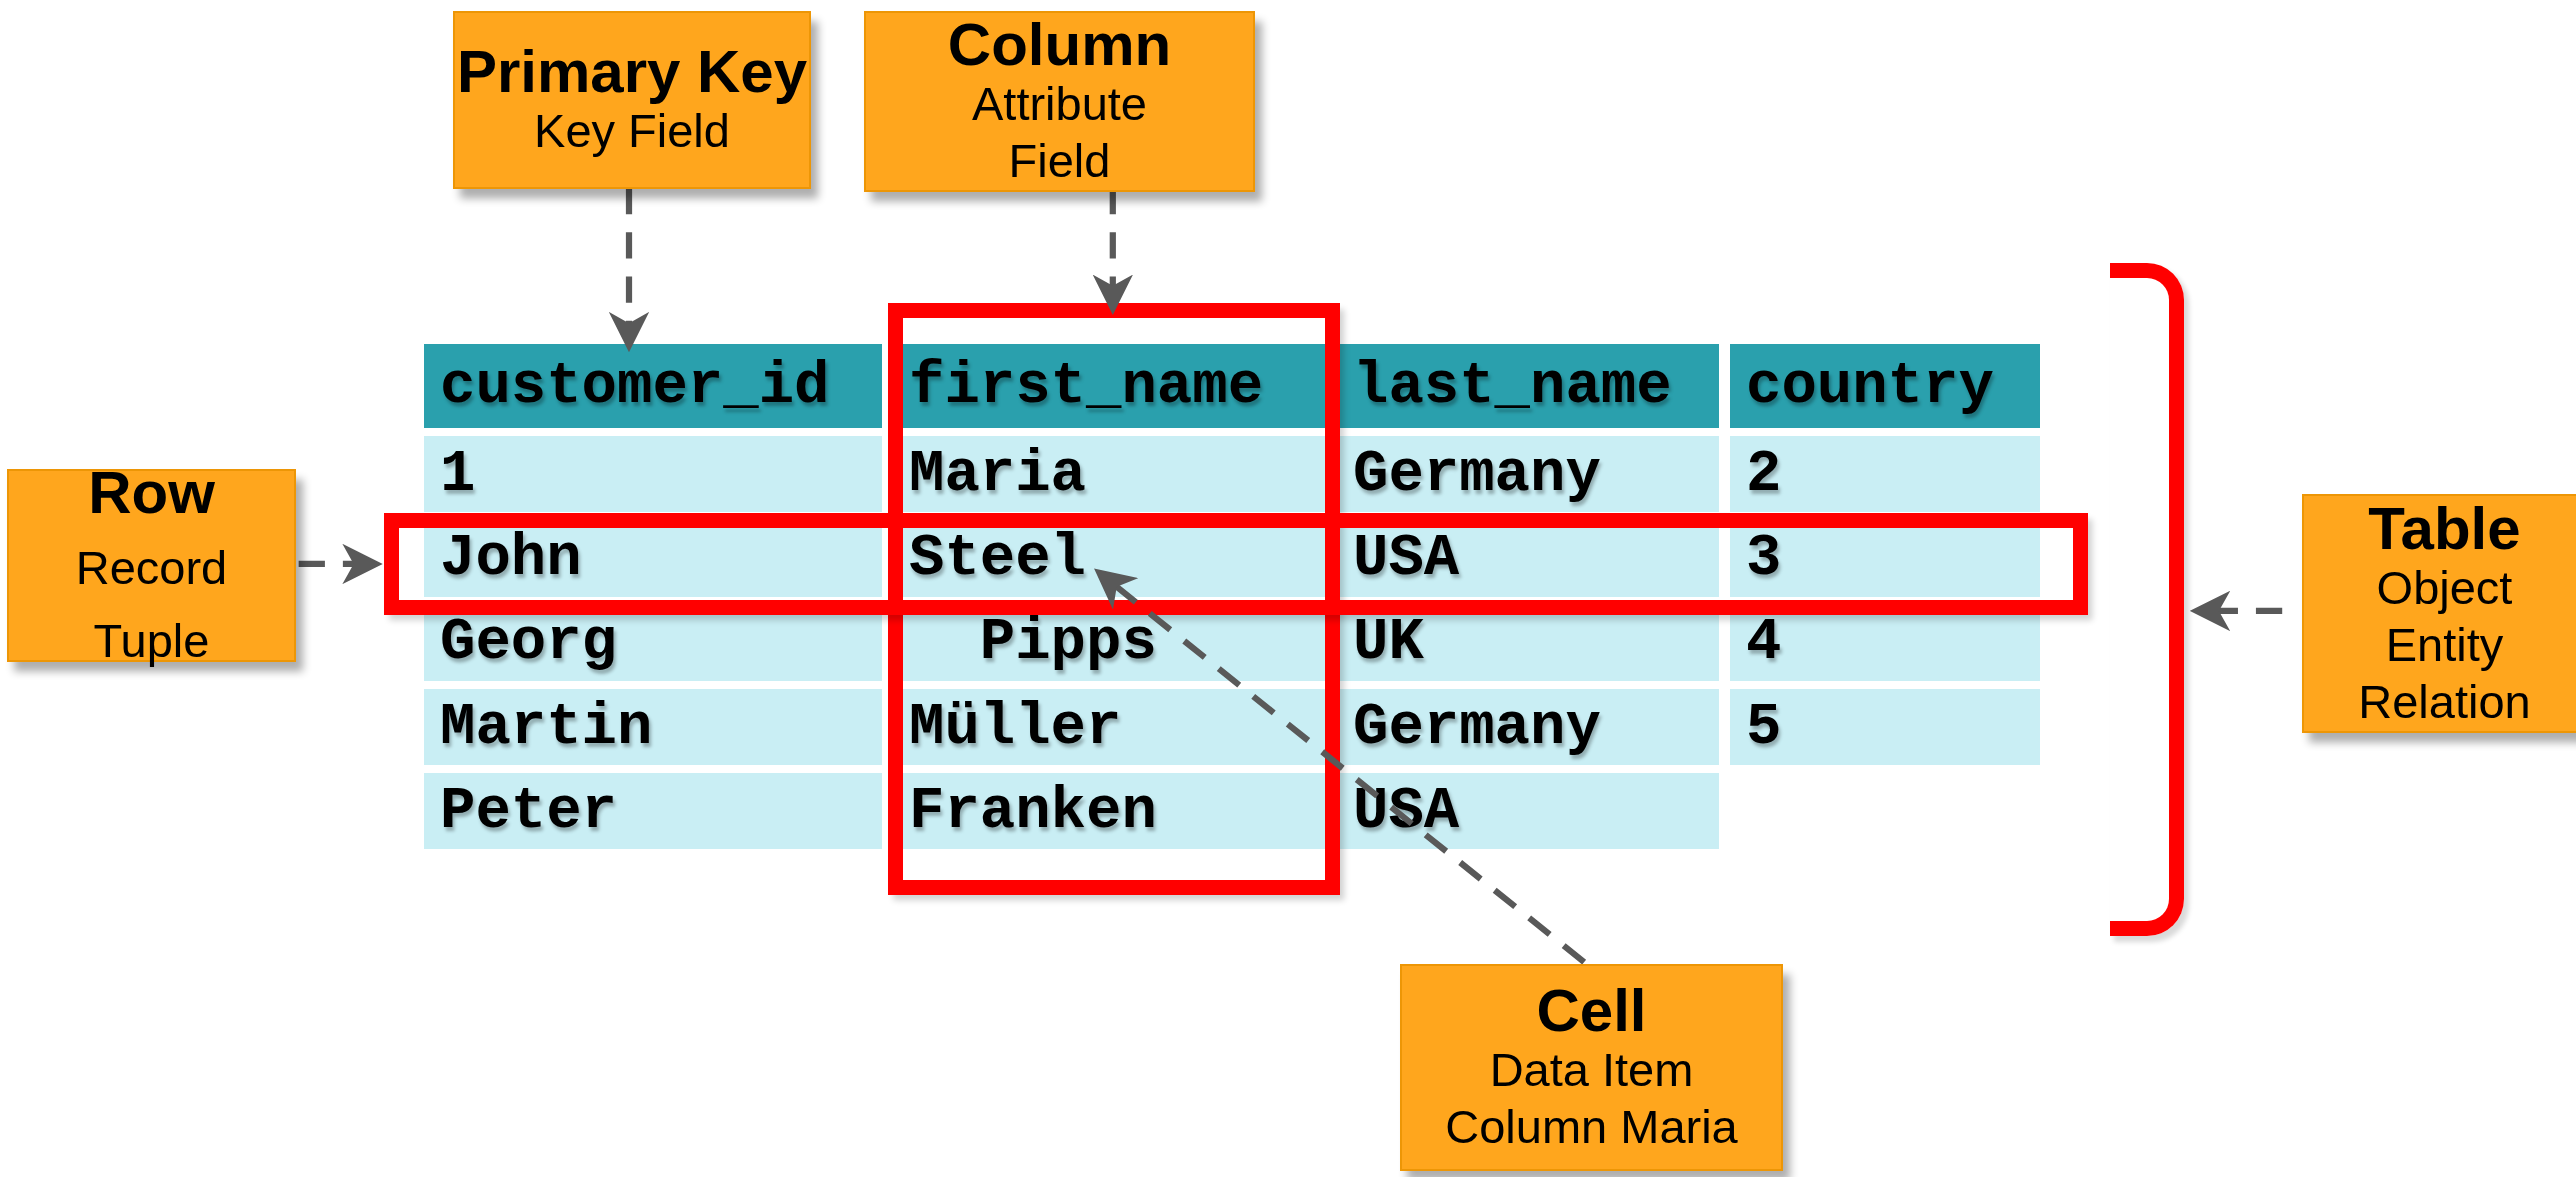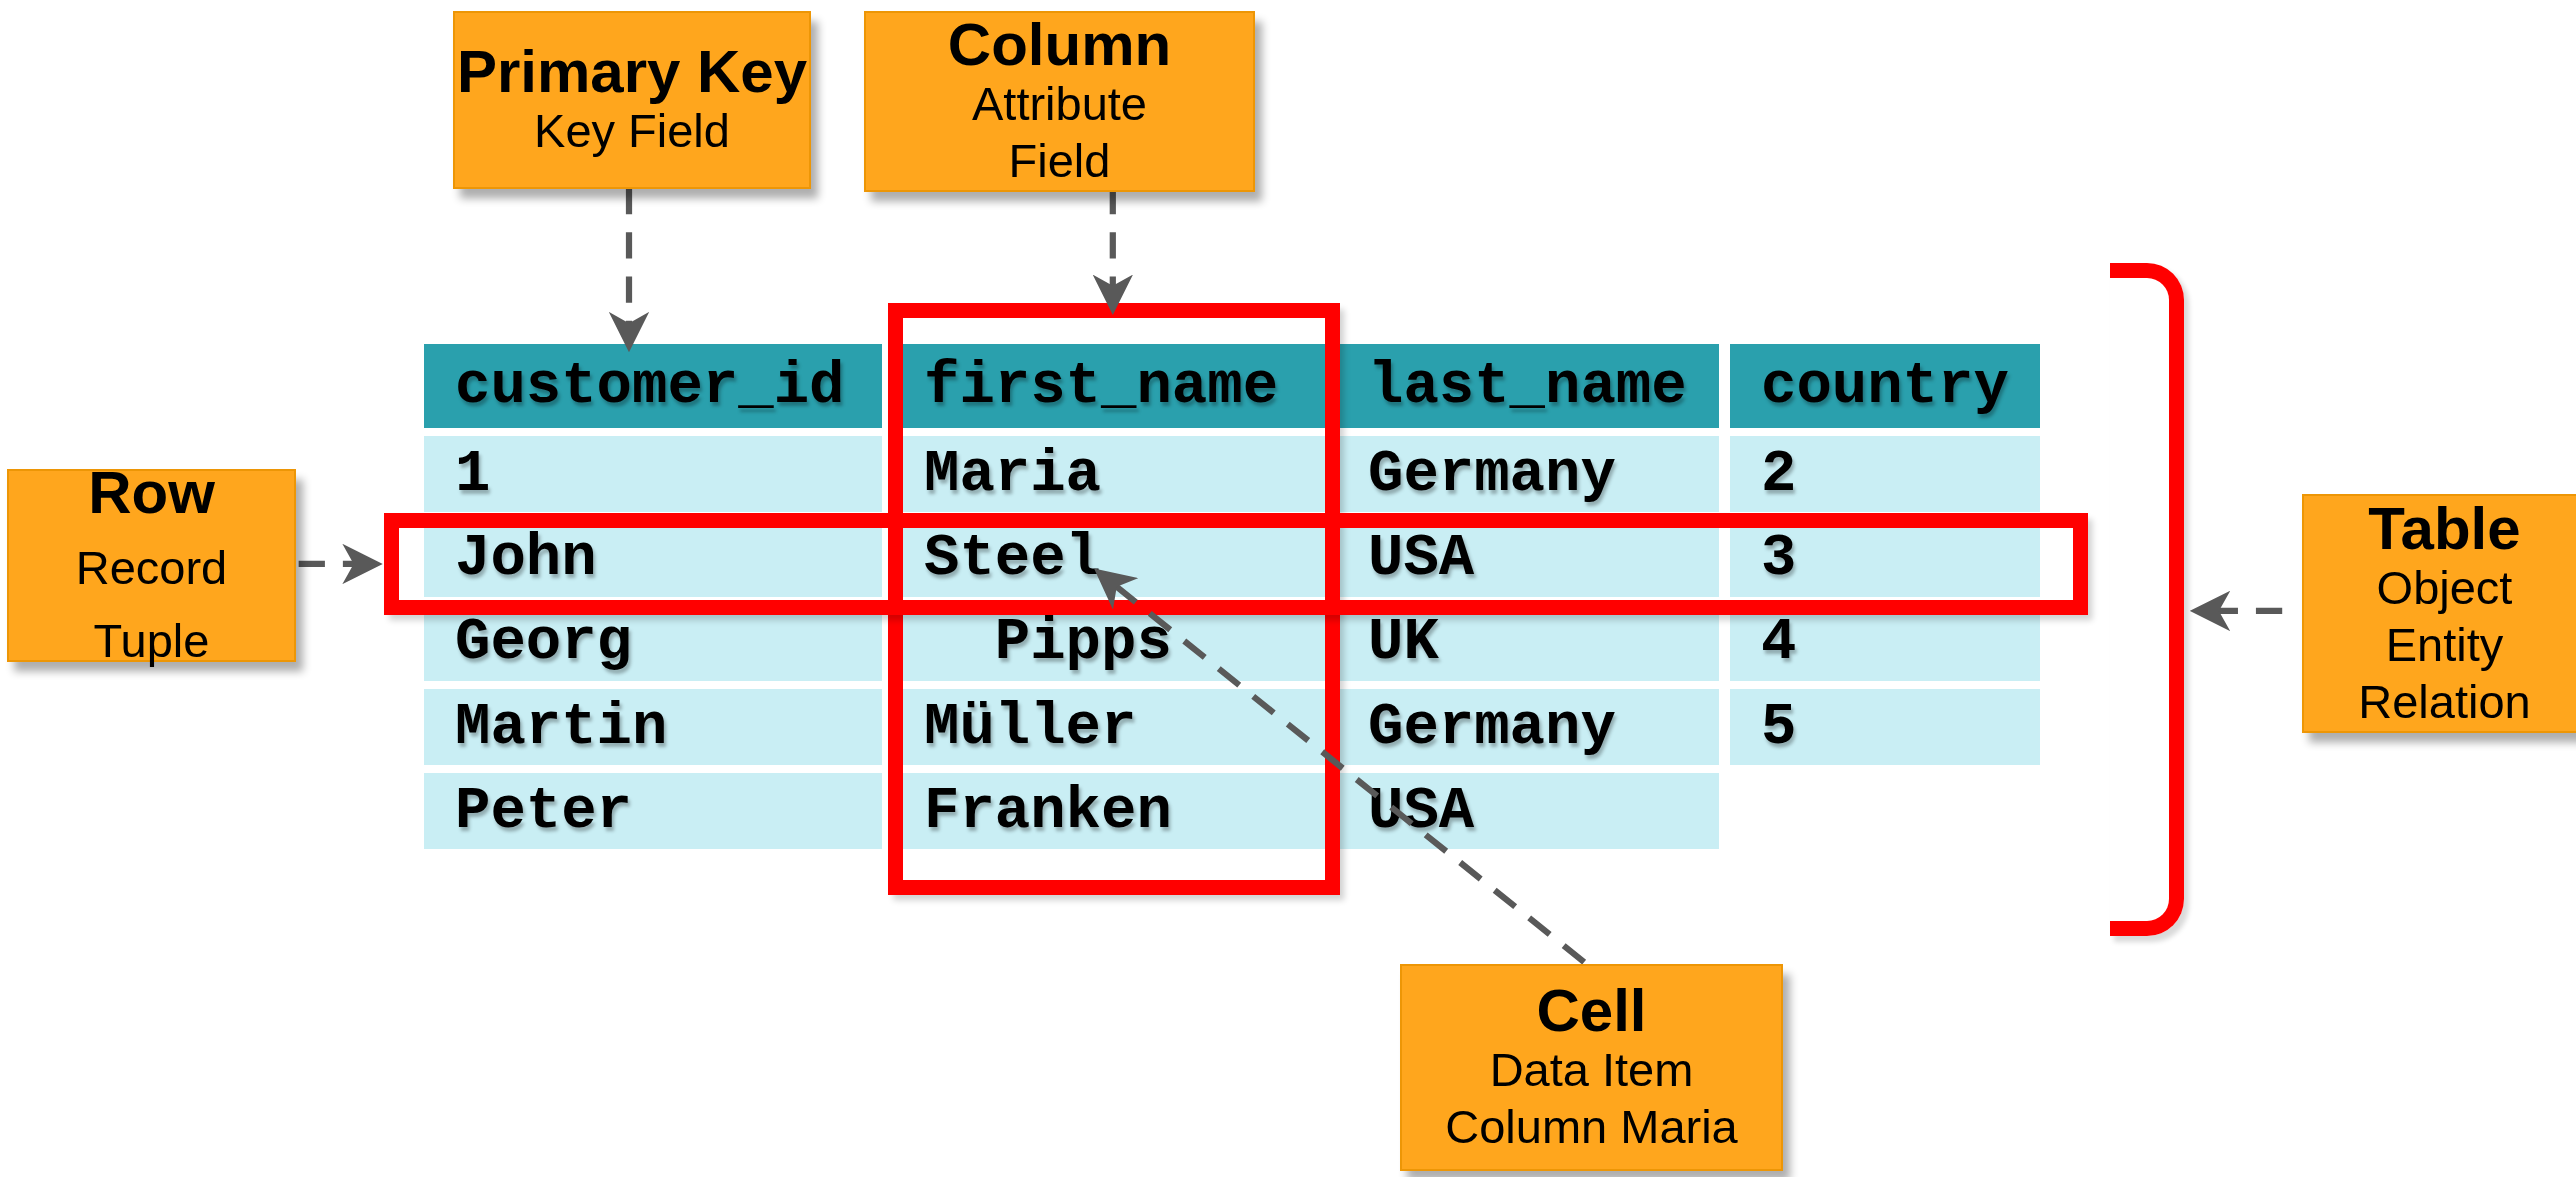--- a/index.html
+++ b/index.html
@@ -4,21 +4,21 @@
 <style>
   html,body{margin:0;padding:0;background:#ffffff;}
   #canvas{position:relative;width:2576px;height:1177px;background:#ffffff;overflow:hidden;
           font-family:"Liberation Sans","DejaVu Sans",sans-serif;}
 
   
   .dbtable{position:absolute;left:424px;top:344px;z-index:1;display:grid;
            grid-template-columns:458px 433px 382px 310px;
            grid-template-rows:84px repeat(5,76px);
            column-gap:11px;row-gap:8.3px;}
-  .cell{background:#C9EEF4;display:flex;align-items:center;padding-left:31px;
+  .cell{background:#C9EEF4;display:flex;align-items:center;padding-left:16px;
         font-family:"Liberation Mono","DejaVu Sans Mono",monospace;font-weight:700;
         font-size:59px;color:#000;white-space:pre;
         text-shadow:2.1px 3.5px 3.5px rgba(0,0,0,.28);}
   .cell.head{background:#2AA0AD;}
 
   
   .hl{position:absolute;border:15px solid #FF0000;z-index:2;
       box-shadow:4.8px 6.2px 6.2px rgba(0,0,0,.18);}
   .hl-col{left:888px;top:303px;width:422px;height:562px;}
   .hl-row{left:384px;top:513px;width:1674px;height:72px;}

